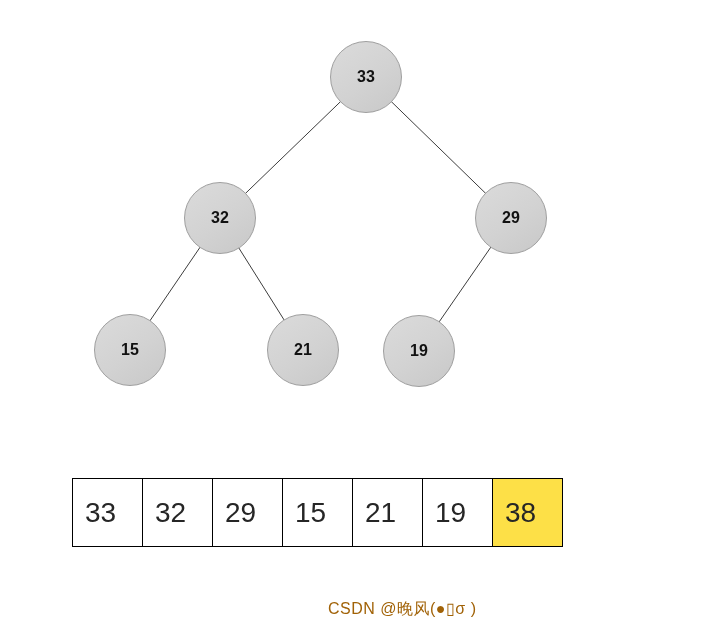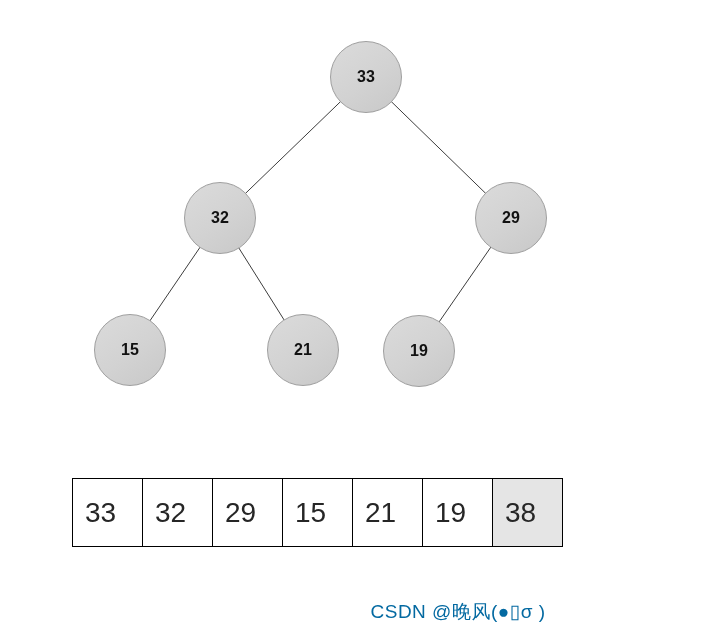--- a/index.html
+++ b/index.html
@@ -44,28 +44,28 @@
     width: 70px; height: 67px;
     border-right: 1px solid #000000;
     display: flex;
     align-items: center;
     padding-left: 12px;
     font-size: 28px;
     color: #262626;
     background: #ffffff;
   }
   .cell:last-child { border-right: none; width: 69px; }
-  .cell.hl { background: #e5e5e5; }
+  .cell.hl { background: #fde047; }
   .watermark {
     position: absolute;
     right: 8px; top: 599px;
     width: 260px;
-    text-align: center;
-    font-size: 19px;
-    color: #0369a1;
+    text-align: left;
+    font-size: 16px;
+    color: #a16207;
     letter-spacing: 0.5px;
     white-space: nowrap;
   }
 </style>
 </head>
 <body>
 
 <div class="canvas">
 
   <svg class="edges" viewBox="0 0 722 630" xmlns="http://www.w3.org/2000/svg">

